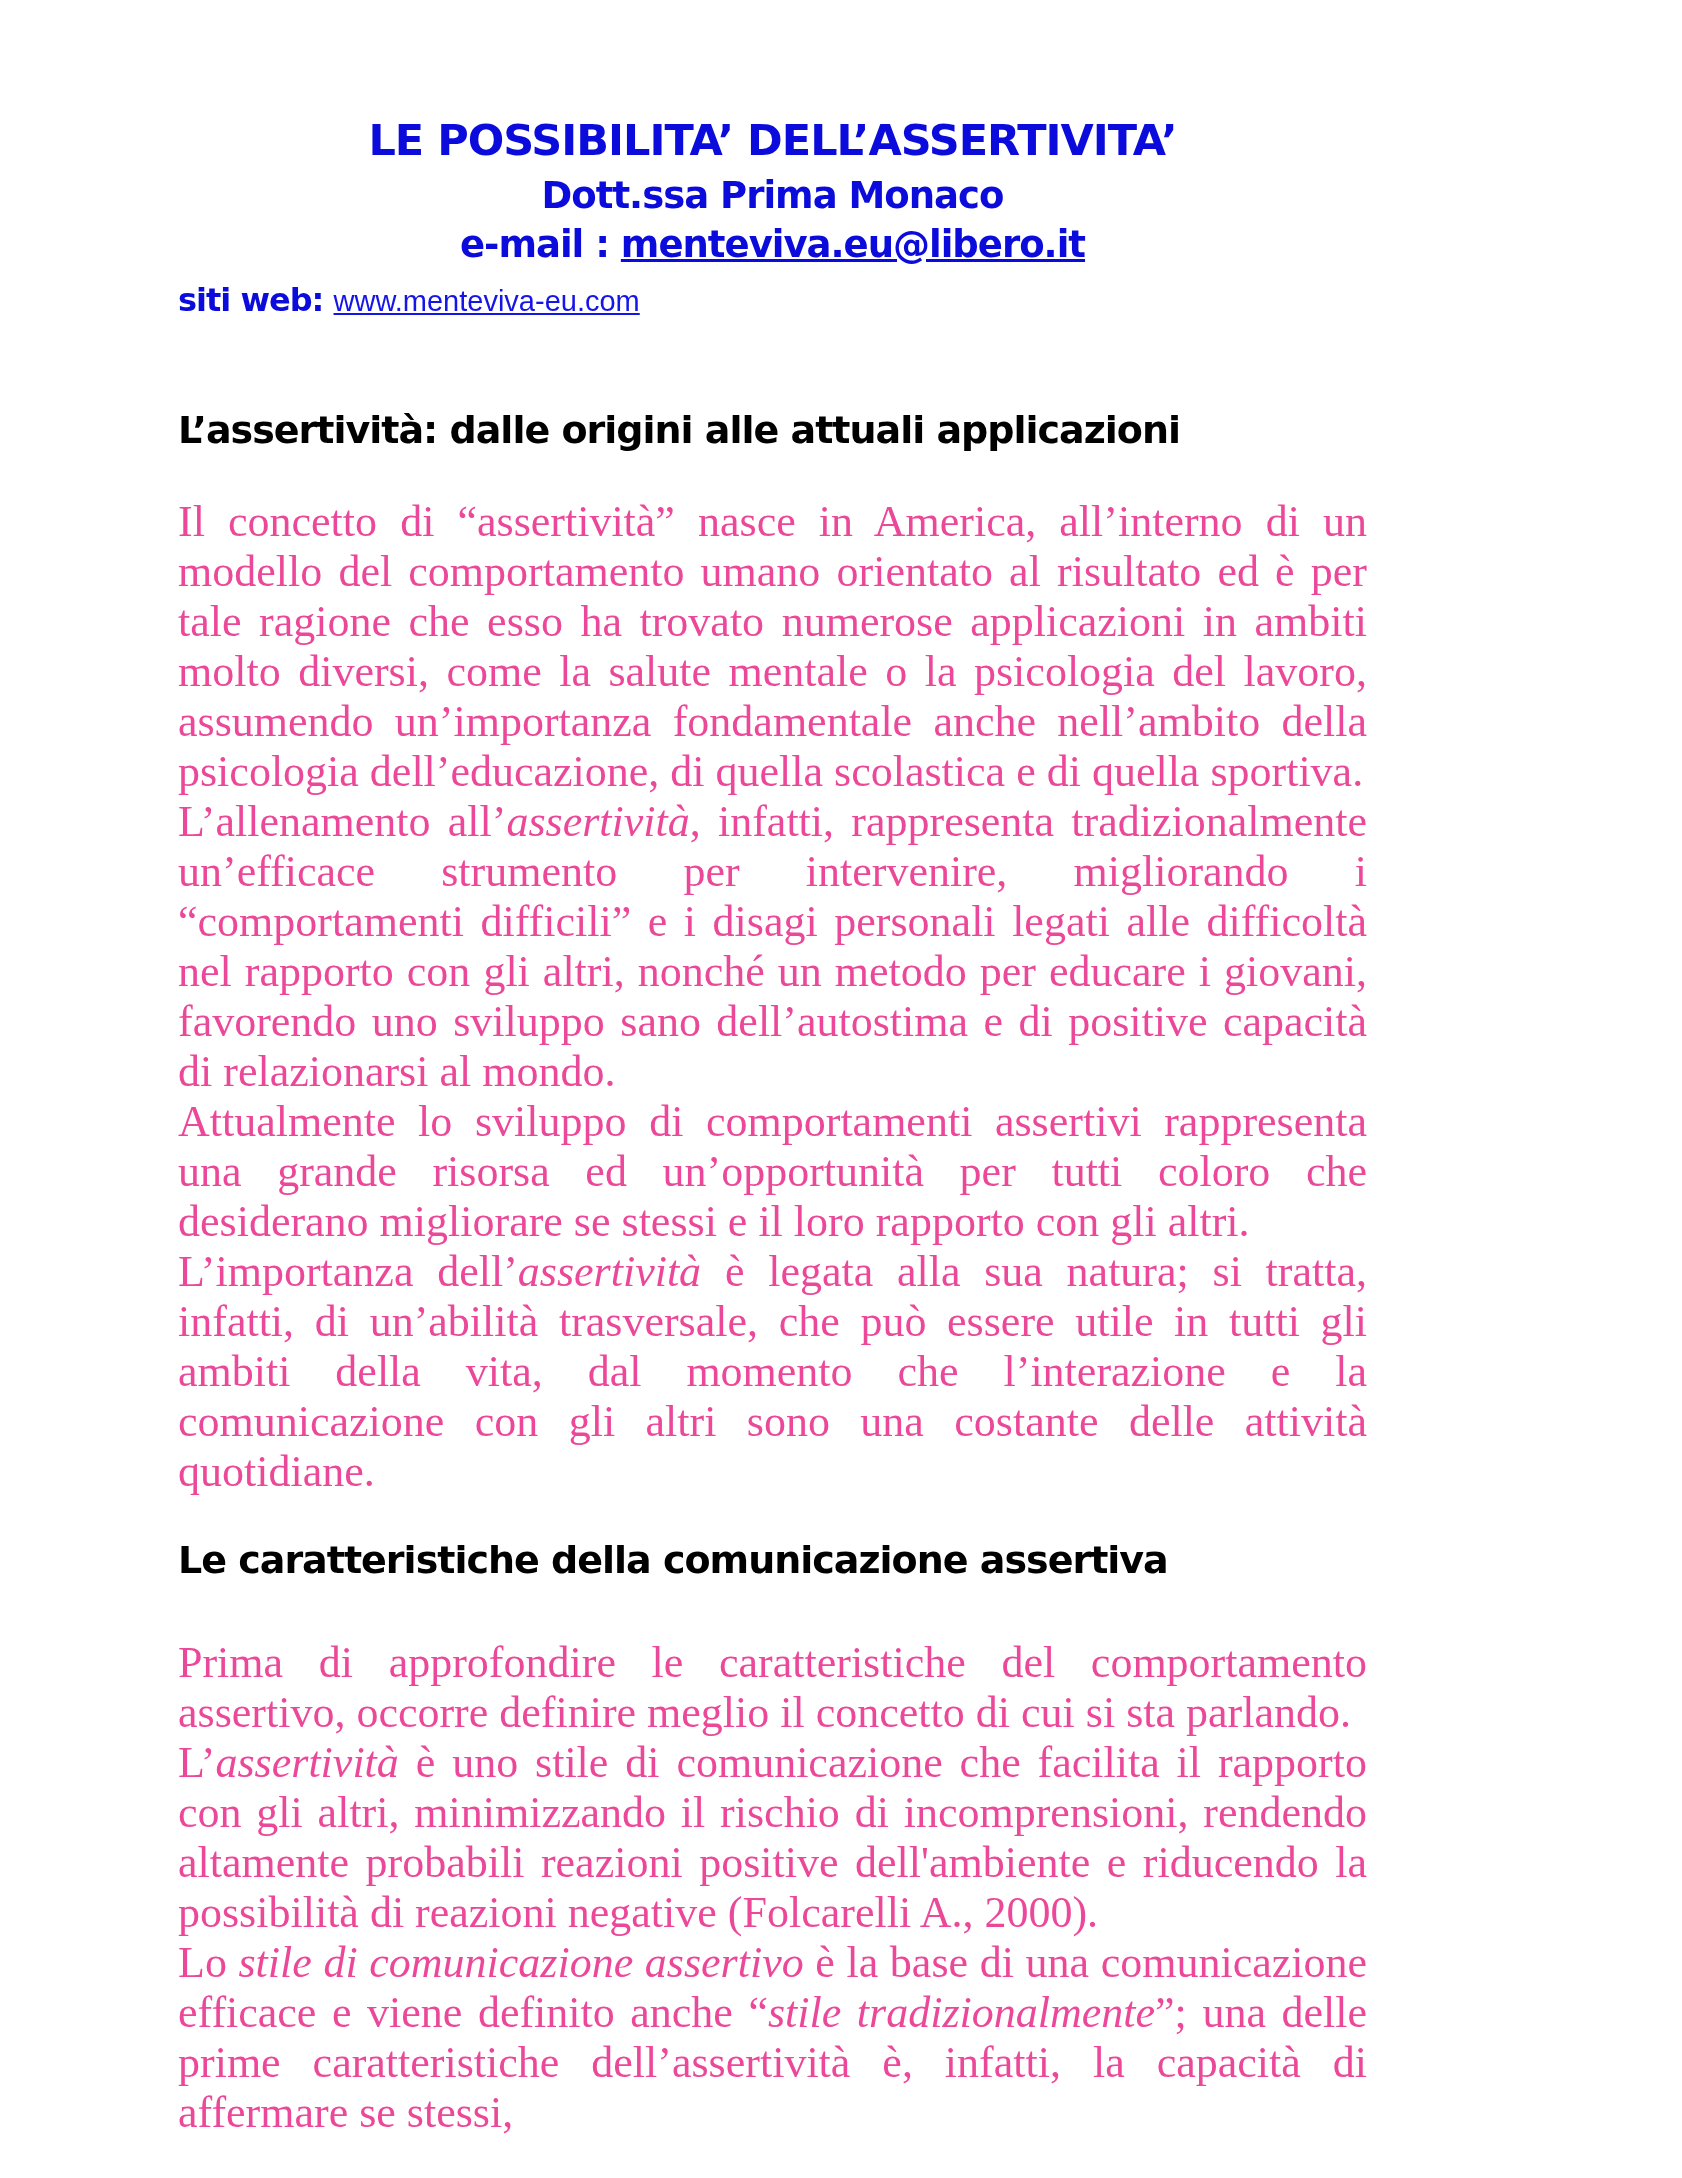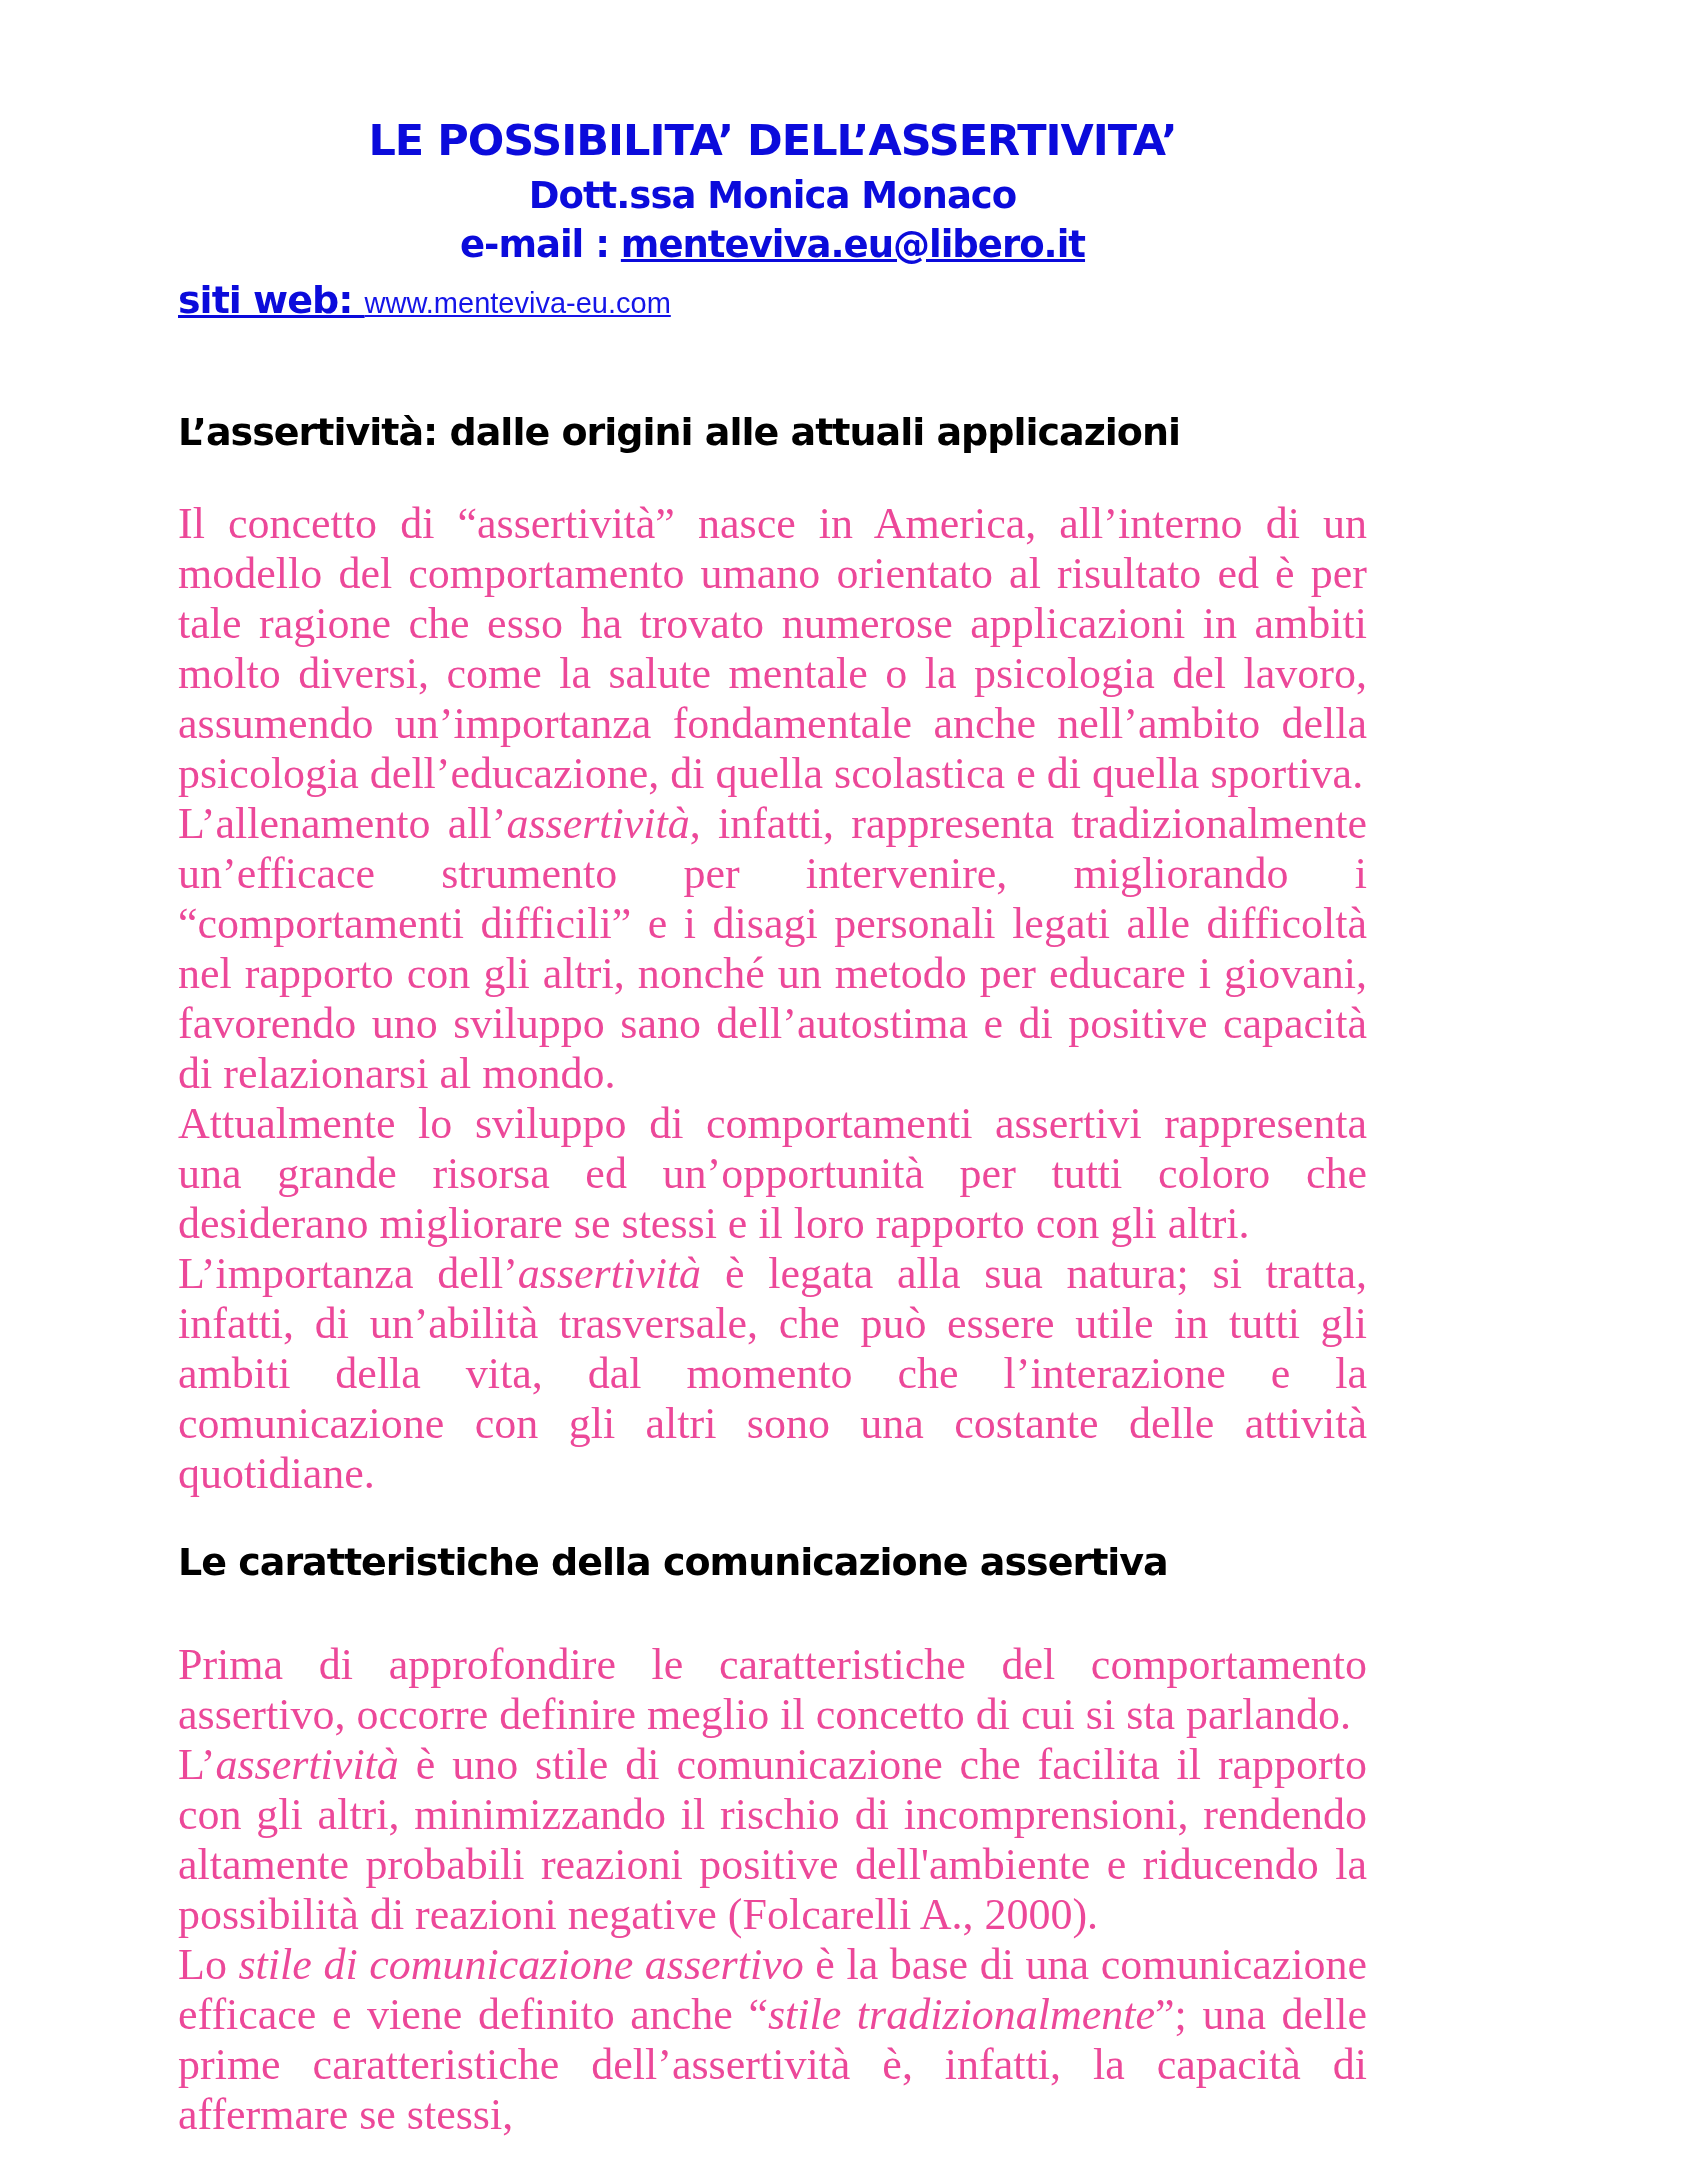--- a/index.html
+++ b/index.html
@@ -41,23 +41,22 @@
     color: #0b0bdb;
     text-decoration: underline;
     cursor: pointer;
   }
 
   .siti-row {
     margin-top: 10px;
     line-height: 40px;
   }
   .siti-label {
-    font-size: 38px;
+    font-size: 32px;
     vertical-align: baseline;
-    text-decoration: underline;
   }
   .url {
     font-family: "Liberation Sans", sans-serif;
     font-size: 29px;
     line-height: 35px;
     color: #1515e8;
     text-decoration: underline;
     cursor: pointer;
     font-weight: normal;
   }
@@ -84,21 +83,21 @@
   p.body em { font-style: italic; }
 </style>
 </head>
 <body>
 
 <div class="page">
 
   <header>
     <div class="doc-title comic blue center">LE POSSIBILITA’ DELL’ASSERTIVITA’</div>
 
-    <div class="author comic blue center">Dott.ssa Monica Monaco</div>
+    <div class="author comic blue center">Dott.ssa Prima Monaco</div>
 
     <div class="email-line comic blue center">
       <span>e-mail : </span><a class="email-link">menteviva.eu@libero.it</a>
     </div>
 
     <div class="siti-row">
       <span class="siti-label comic blue">siti web: </span>
       <a class="url">www.menteviva-eu.com</a>
     </div>
 

